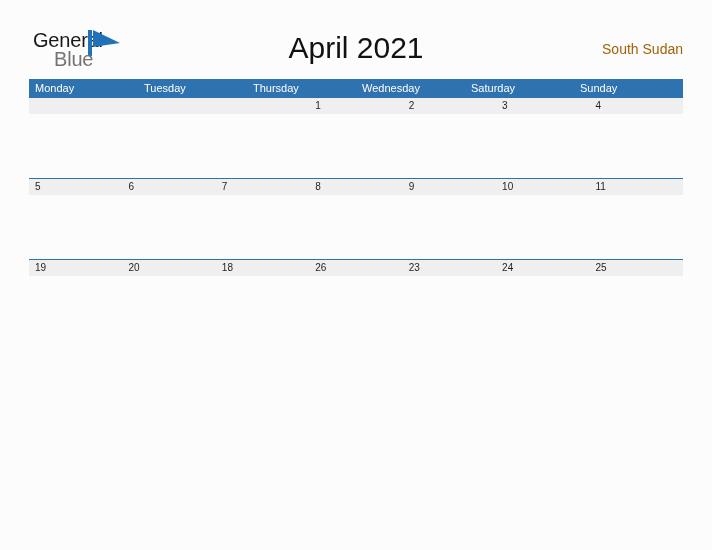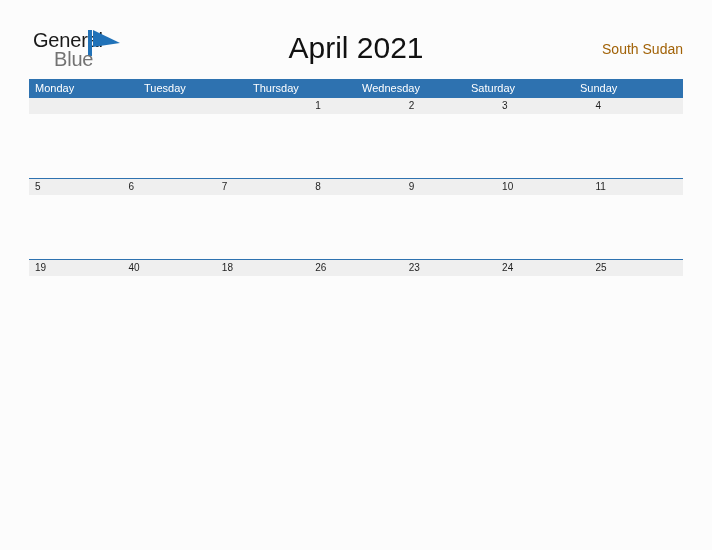--- a/index.html
+++ b/index.html
@@ -201,21 +201,21 @@
         <div class="day-cell">10</div>
         <div class="day-cell">11</div>
       </div>
       <div class="day-body"></div>
     </div>
 
 
     <div class="week-row">
       <div class="week-band">
         <div class="day-cell">19</div>
-        <div class="day-cell">40</div>
+        <div class="day-cell">20</div>
         <div class="day-cell">18</div>
         <div class="day-cell">26</div>
         <div class="day-cell">23</div>
         <div class="day-cell">24</div>
         <div class="day-cell">25</div>
       </div>
       <div class="day-body"></div>
     </div>
 
 

